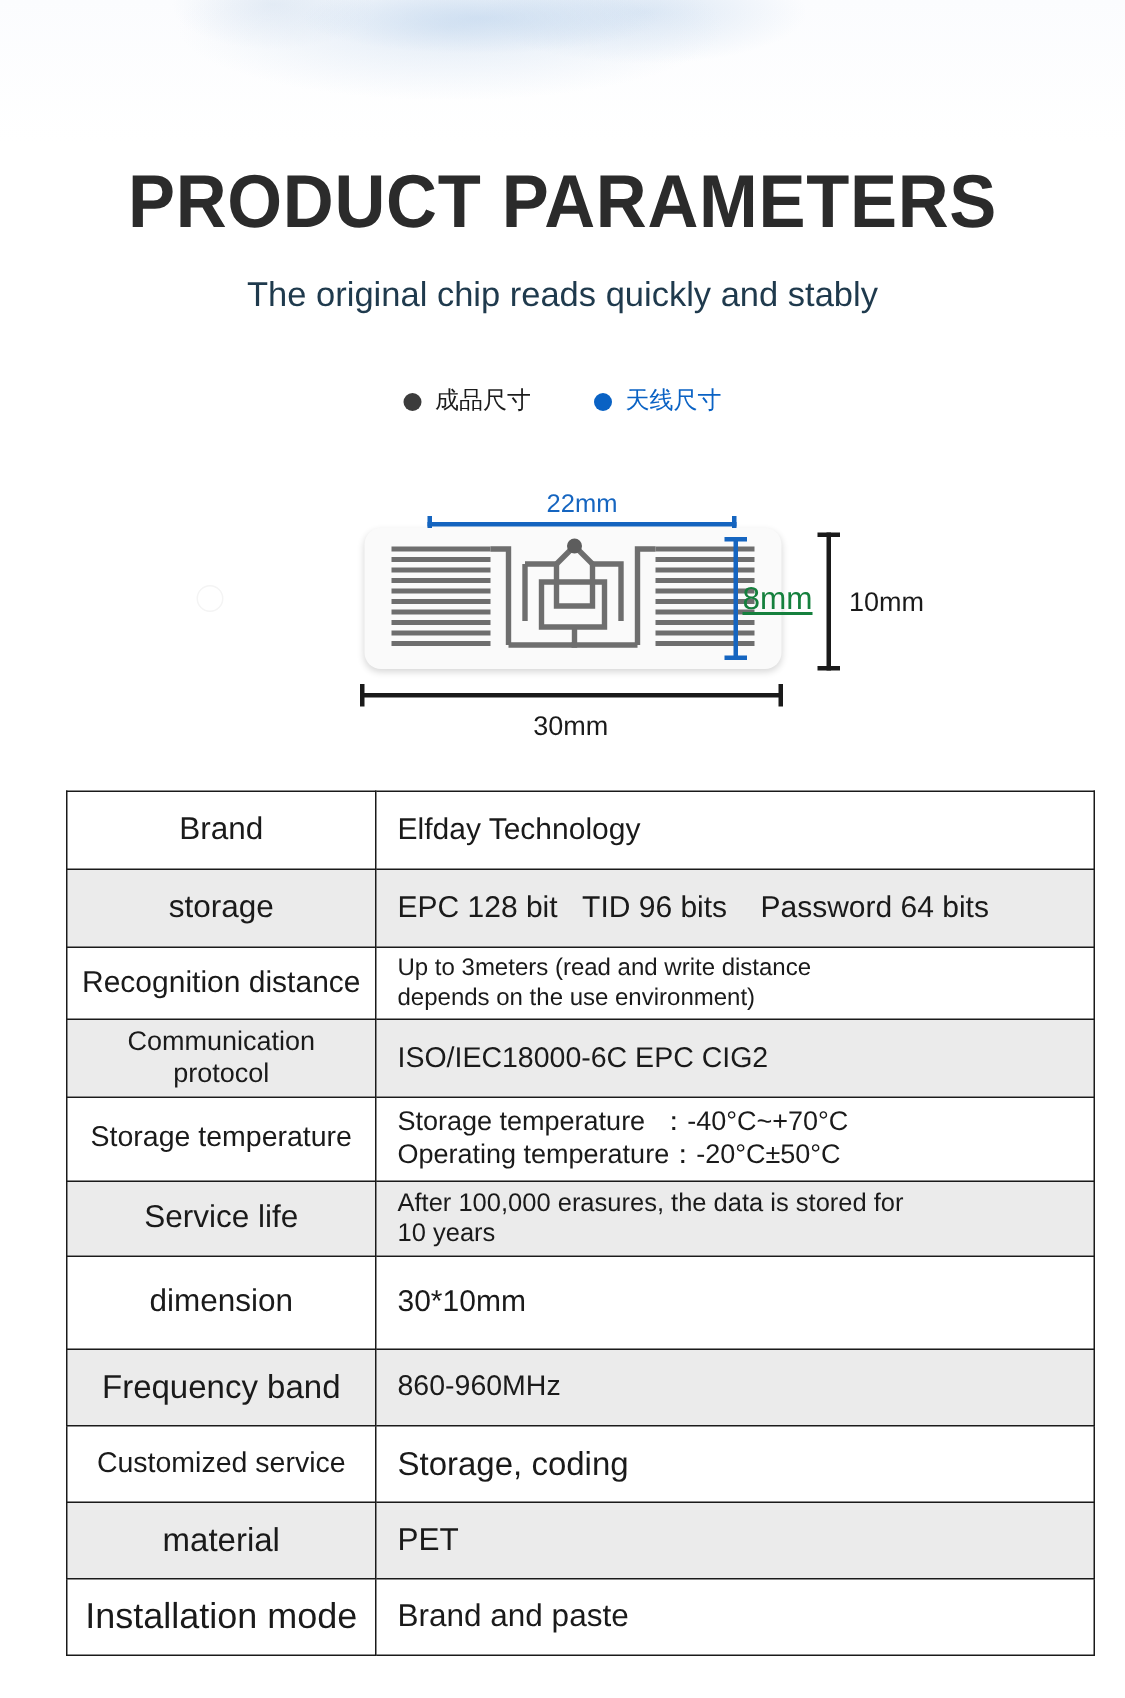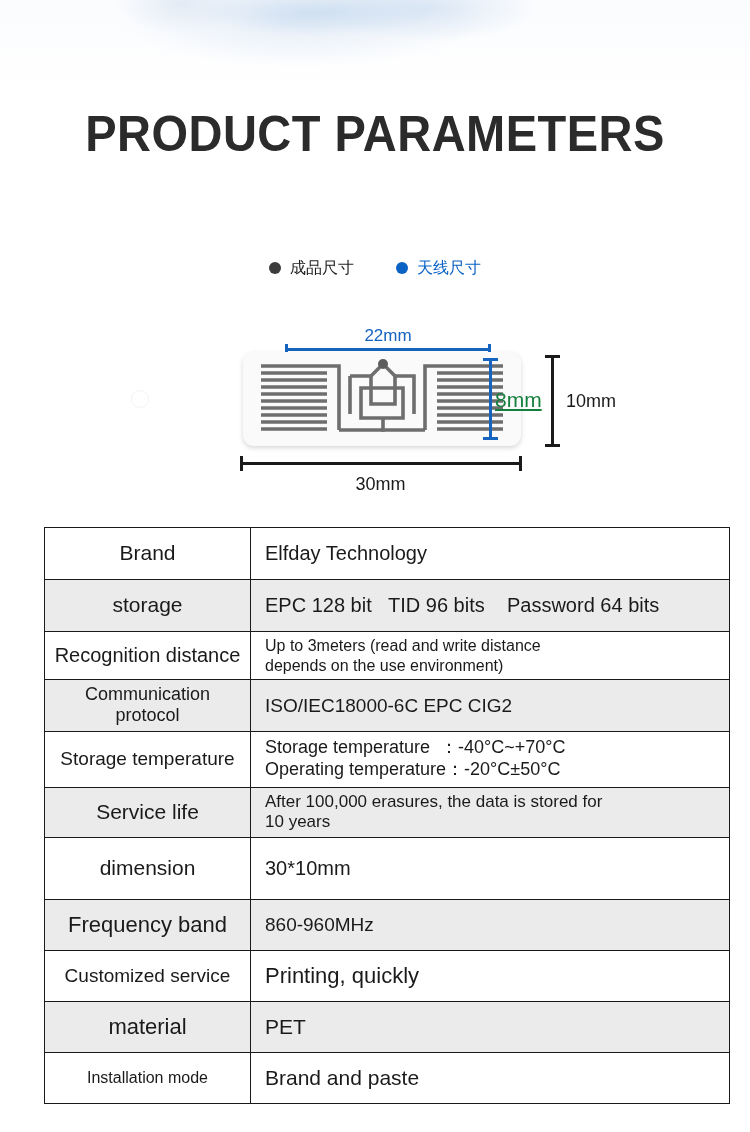--- a/index.html
+++ b/index.html
@@ -252,20 +252,21 @@
 </head>
 <body>
 
 <div id="page">
 
   <div class="top-wash"></div>
   <div class="top-wash-2"></div>
 
   <div class="title">PRODUCT PARAMETERS</div>
 
+  <div class="subtitle">The original chip reads quickly and stably</div>
 
   <div class="legend">
     <div class="legend-item dark">
       <span class="legend-dot"></span>
       <span class="legend-text">成品尺寸</span>
     </div>
     <div class="legend-item blue">
       <span class="legend-dot"></span>
       <span class="legend-text">天线尺寸</span>
     </div>
@@ -391,31 +392,31 @@
         </tr>
         <tr class="shaded" style="height: 51px;">
           <td class="cell-label" style="font-size: 22px;">Frequency band</td>
           <td class="cell-value" style="font-size: 19px;">
             <span class="vline">860-960MHz</span>
           </td>
         </tr>
         <tr style="height: 51px; margin-top: 24px;">
           <td class="cell-label" style="font-size: 19px;">Customized service</td>
           <td class="cell-value" style="font-size: 22px;">
-            <span class="vline">Printing, quickly</span>
+            <span class="vline">Storage, coding</span>
           </td>
         </tr>
         <tr class="shaded" style="height: 51px;">
           <td class="cell-label" style="font-size: 22px;">material</td>
           <td class="cell-value" style="font-size: 21px;">
             <span class="vline">PET</span>
           </td>
         </tr>
         <tr style="height: 51px;">
-          <td class="cell-label" style="font-size: 16px;">Installation mode</td>
+          <td class="cell-label" style="font-size: 24px;">Installation mode</td>
           <td class="cell-value" style="font-size: 21px;">
             <span class="vline">Brand and paste</span>
           </td>
         </tr>
       </tbody>
   </table>
 
 </div>
 
 </body></html>

